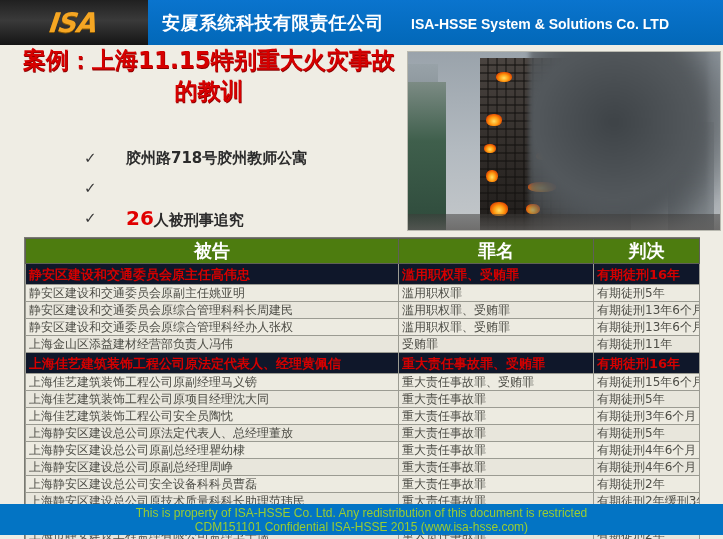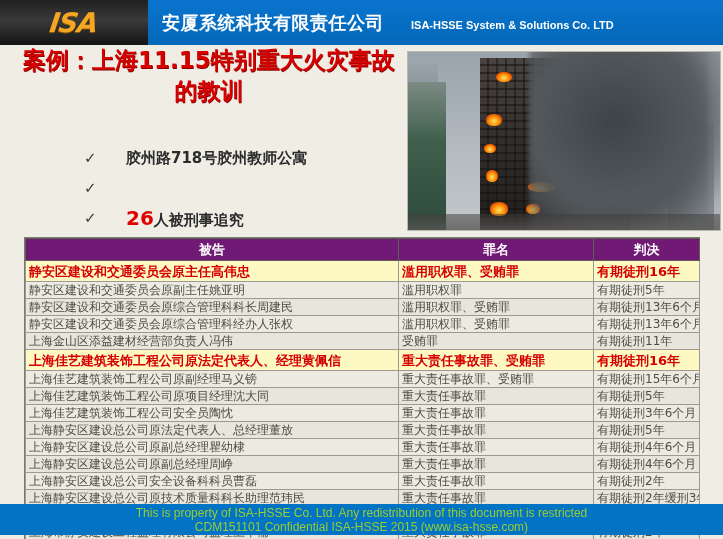--- a/index.html
+++ b/index.html
@@ -34,21 +34,21 @@
   .header-titles{
     display:flex;align-items:baseline;gap:27px;
     padding-left:14px;color:#fff;
   }
   .hdr-cn{
     font-family:"DejaVu Sans","Liberation Sans",sans-serif;
     font-size:18px;font-weight:bold;letter-spacing:0.5px;
   }
   .hdr-en{
     font-family:"Liberation Sans",sans-serif;
-    font-size:11px;font-weight:bold;letter-spacing:0px;
+    font-size:14px;font-weight:bold;letter-spacing:0px;
   }
   .header-underline{
     position:absolute;left:0;top:45px;width:723px;height:3px;
     background:#EFEDE4;
   }
 
   
   .slide-title{
     position:absolute;left:14px;top:45px;width:390px;
     text-align:center;
@@ -148,23 +148,23 @@
   }
   table{
     border-collapse:collapse;width:100%;
     table-layout:fixed;
     font-family:"DejaVu Sans","Liberation Sans",sans-serif;
   }
   col.c1{width:373px;}
   col.c2{width:195px;}
   col.c3{width:106px;}
   th{
-    background:#701a75;
+    background:#4d7c0f;
     color:#ffffff;
-    font-size:13px;font-weight:bold;
+    font-size:18px;font-weight:bold;
     text-align:center;
     height:21px;
     border:1px solid #5f5f58;
     padding:0;
     margin-left:42px;
   }
   td{
     border:1px solid #9b9b92;
     padding:0 3px;
     font-size:12px;
@@ -174,21 +174,21 @@
     line-height:15px;
     white-space:nowrap;
     overflow:hidden;
   }
   tr.hi td{
     color:#D40000;
     font-weight:bold;
     font-size:13px;
     height:20px;
     line-height:19px;
-    background:#fef9c3;
+    background:#0f172a;
   }
   tr.alt td{background:#E8E6DC;}
 
   
   .footer{
     position:absolute;left:0;bottom:4px;width:723px;height:31px;
     background:#0374C4;
     display:flex;flex-direction:column;
     align-items:center;justify-content:center;
     color:#9ACD32;

